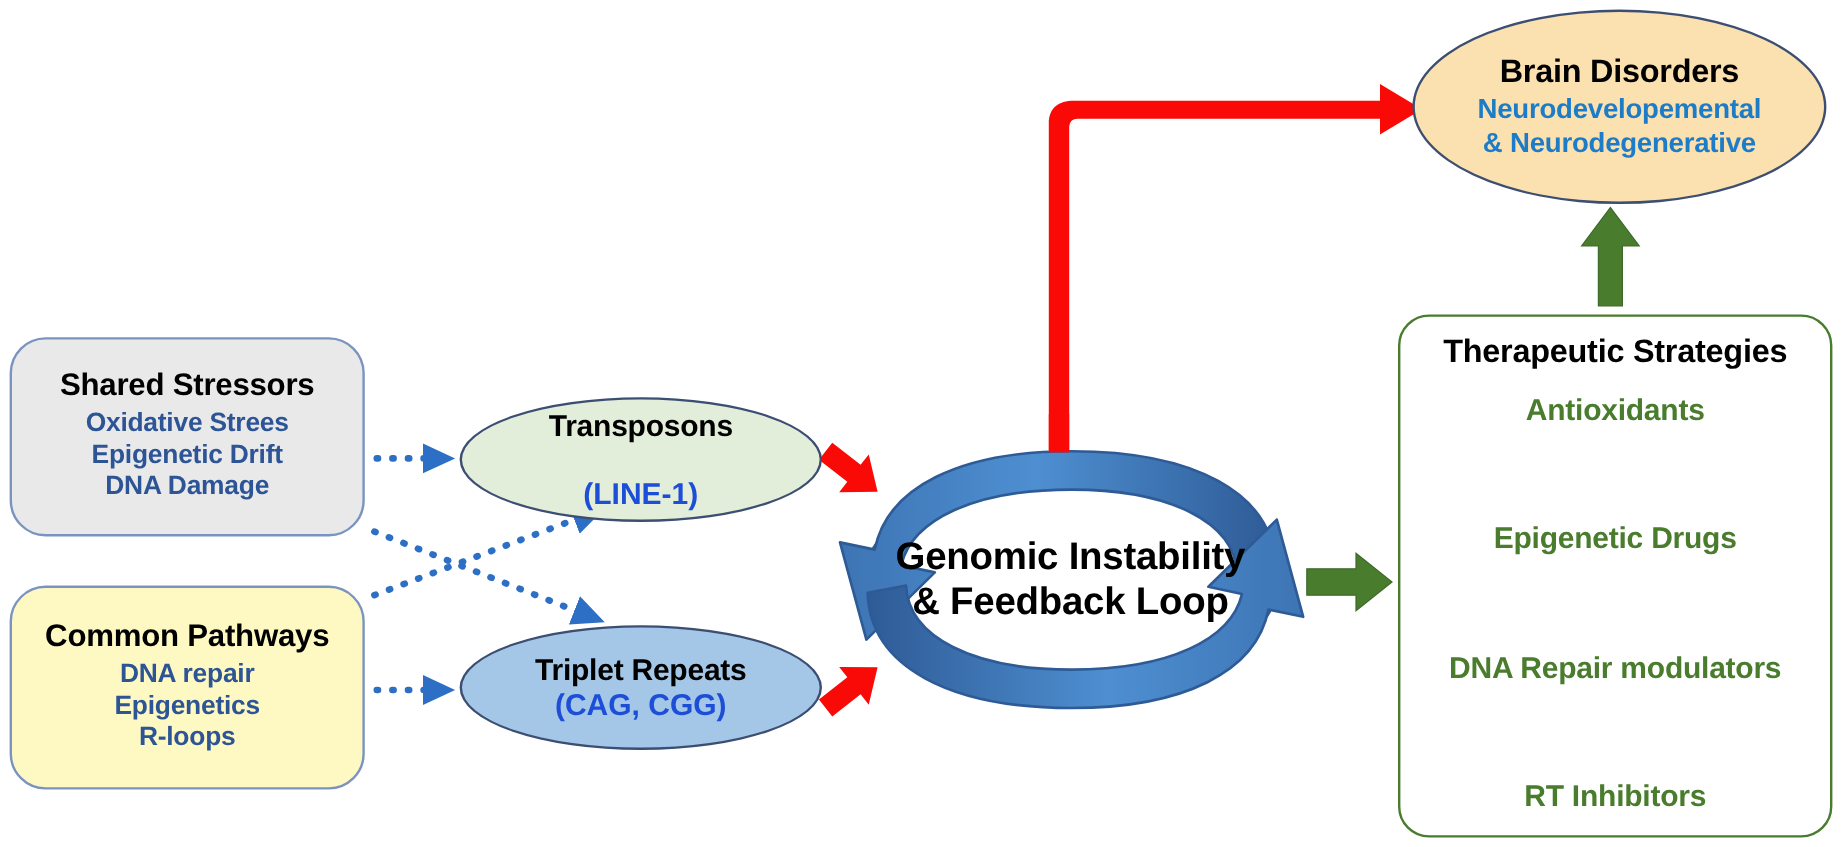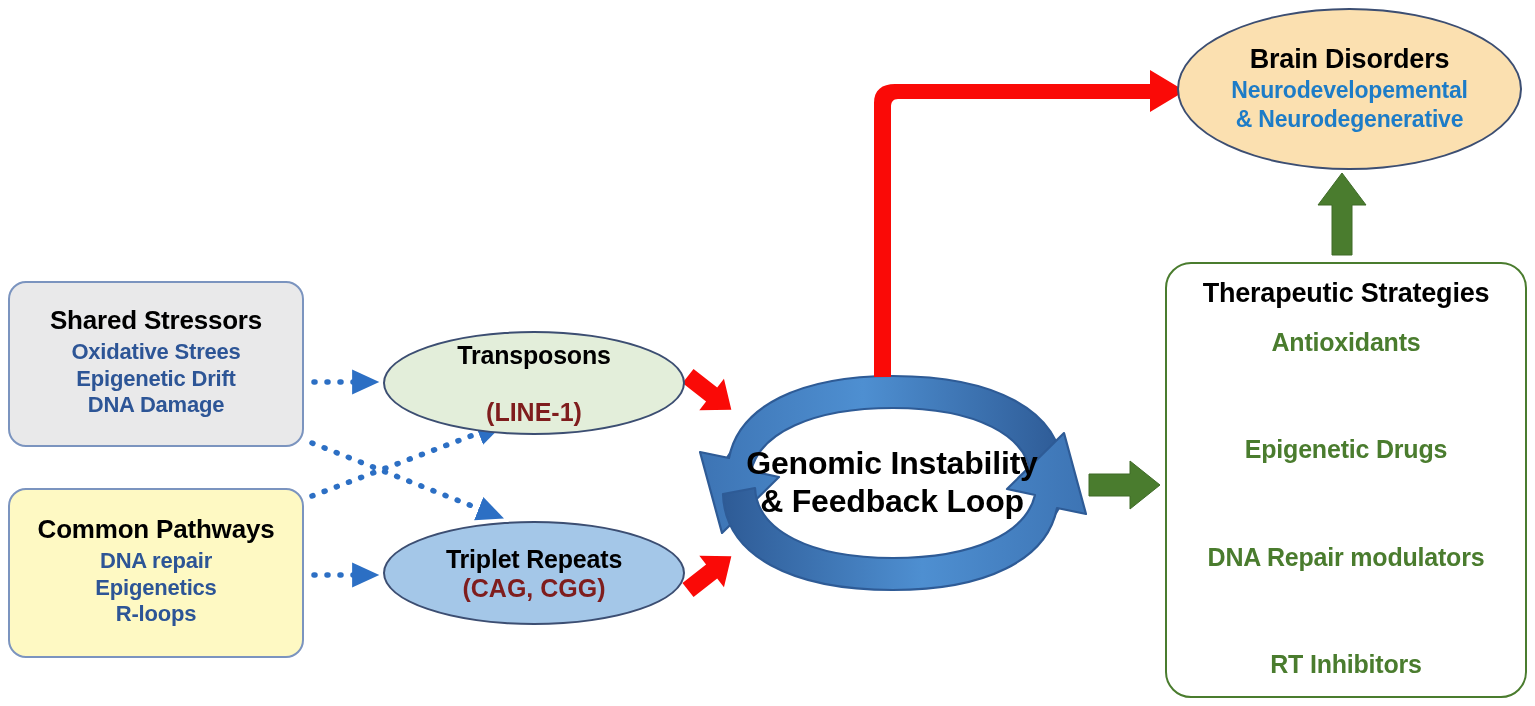--- a/index.html
+++ b/index.html
@@ -41,21 +41,21 @@
     color: #000000;
     letter-spacing: -0.2px;
   }
   .sub {
     font-weight: bold;
     letter-spacing: -0.2px;
   }
 
   
   .lbox {
-    border-radius: 18px;
+    border-radius: 30px;
     padding: 6px 10px 10px 10px;
     justify-content: center;
   }
   #shared-stressors-box {
     left: 8px; top: 281px;
     width: 296px; height: 166px;
     background: #E9E9EA;
     border: 2.5px solid #7B94BF;
   }
   #common-pathways-box {
@@ -78,21 +78,21 @@
     border: 2.5px solid #3C4E72;
     gap: 28px;
   }
   #triplet-repeats-ellipse {
     left: 383px; top: 521px;
     width: 302px; height: 104px;
     background: #A4C7E8;
     border: 2.5px solid #3C4E72;
   }
   .ell .title { font-size: 25px; }
-  .ell .title2 { font-size: 25px; font-weight: bold; color: #7f1d1d; margin-top: 1px; }
+  .ell .title2 { font-size: 25px; font-weight: bold; color: #1d4ed8; margin-top: 1px; }
 
   
   #brain-disorders-ellipse {
     left: 1177px; top: 8px;
     width: 345px; height: 162px;
     background: #FBE0B0;
     border: 2.5px solid #3C4E72;
     border-radius: 50%;
   }
   #brain-disorders-ellipse .title { font-size: 27px; margin-bottom: 2px; }

